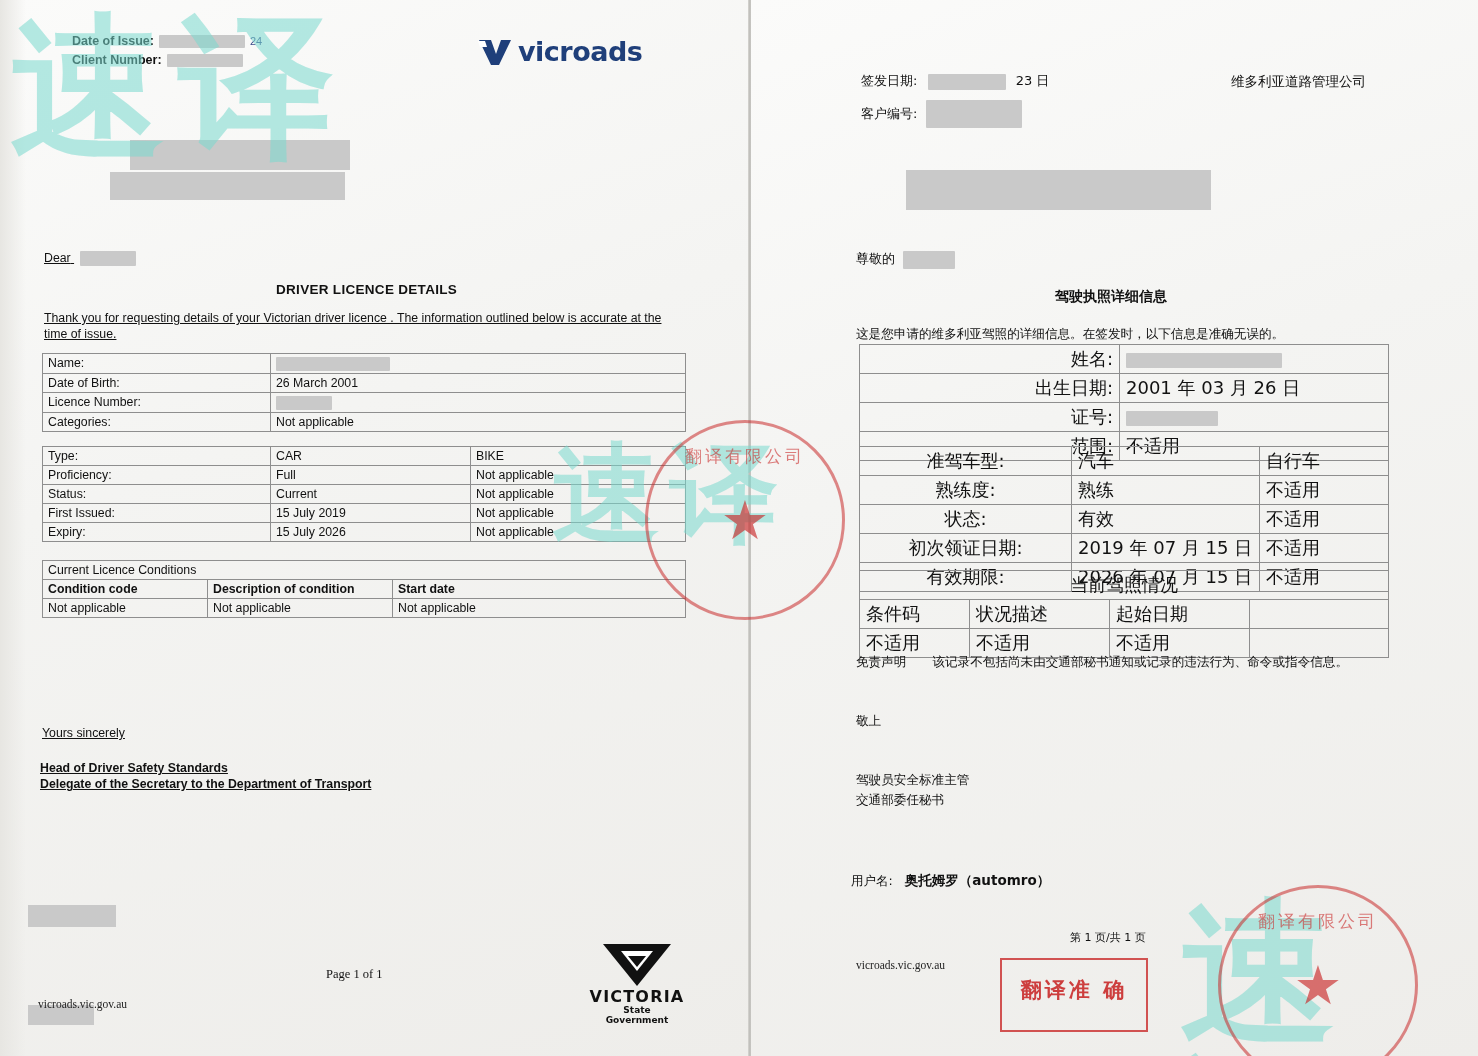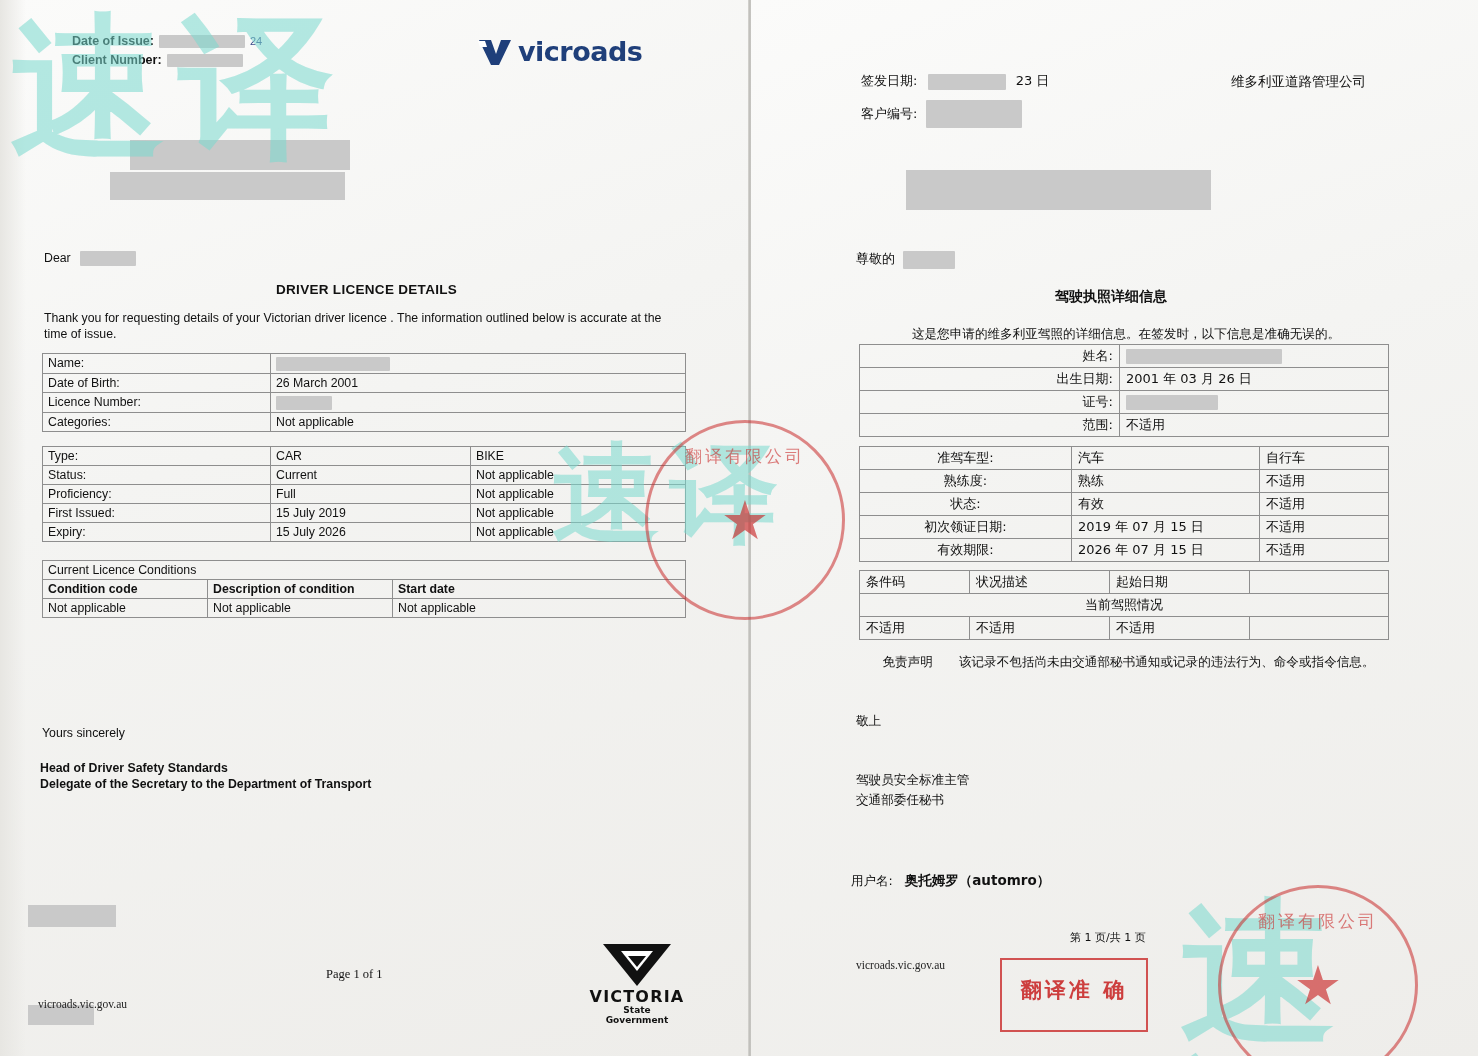--- a/index.html
+++ b/index.html
@@ -79,20 +79,21 @@
     font-size: 13.5px;
     font-weight: 700;
     color: #111;
     letter-spacing: 0.3px;
   }
   .para {
     position: absolute;
     font-size: 12.3px;
     line-height: 16px;
     color: #111;
+    text-decoration: underline;
   }
   .bold { font-weight: 700; }
 
   
   table.t {
     position: absolute;
     border-collapse: collapse;
     font-size: 12.3px;
     color: #111;
     background: transparent;
@@ -138,30 +139,29 @@
   .vic-gov .vicsub {
     font-family: "DejaVu Sans", sans-serif;
     font-size: 9px; font-weight: 700; color: #111; line-height: 10px;
   }
 
   
   .cn {
     position: absolute;
     font-family: "DejaVu Sans", sans-serif;
     color: #111;
-    text-align: center;
   }
   .cn-hdr { font-size: 13px; }
   .cn-title { font-size: 14px; font-weight: 700; }
   .cn-para { font-size: 12.6px; line-height: 19px; }
   table.cnt {
     position: absolute;
     border-collapse: collapse;
     font-family: "DejaVu Sans", sans-serif;
-    font-size: 13px;
+    font-size: 18px;
     color: #111;
     padding-left: 32px;
   }
   table.cnt td {
     border: 1px solid #8e8e8e;
     padding: 2px 6px;
     height: 20px;
     vertical-align: middle;
   }
   td.cn-lbl { text-align: right; white-space: nowrap; }
@@ -284,27 +284,27 @@
     </table>
 
   <table class="t" style="left:42px; top:446px; width:644px;border-radius:25px;">
     <tbody>
         <tr>
       <td class="lbl" style="width:228px;">Type:</td>
       <td style="width:200px;">CAR</td>
       <td>BIKE</td>
     </tr>
     <tr>
+      <td class="lbl">Proficiency:</td>
+      <td>Full</td>
+      <td>Not applicable</td>
+    </tr>
+    <tr>
       <td class="lbl">Status:</td>
       <td>Current</td>
-      <td>Not applicable</td>
-    </tr>
-    <tr>
-      <td class="lbl">Proficiency:</td>
-      <td>Full</td>
       <td>Not applicable</td>
     </tr>
     <tr>
       <td class="lbl">First Issued:</td>
       <td>15 July 2019</td>
       <td>Not applicable</td>
     </tr>
     <tr>
       <td class="lbl">Expiry:</td>
       <td>15 July 2026</td>
@@ -427,29 +427,29 @@
       <td class="cn-ctr">有效期限:</td>
       <td>2026 年 07 月 15 日</td>
       <td>不适用</td>
     </tr>
   </tbody>
     </table>
 
   <table class="cnt" style="left:108px; top:570px; width:530px;">
     <tbody>
         <tr>
+      <td class="cn-ctr" colspan="4">当前驾照情况</td>
+    </tr>
+    <tr>
       <td style="width:110px;">条件码</td>
       <td style="width:140px;">状况描述</td>
       <td style="width:140px;">起始日期</td>
       <td></td>
     </tr>
     <tr>
-      <td class="cn-ctr" colspan="4">当前驾照情况</td>
-    </tr>
-    <tr>
       <td>不适用</td>
       <td>不适用</td>
       <td>不适用</td>
       <td></td>
     </tr>
   </tbody>
     </table>
 
   <div class="cn cn-para" style="left:105px; top:652px; width:545px;">
     <span>免责声明</span>

